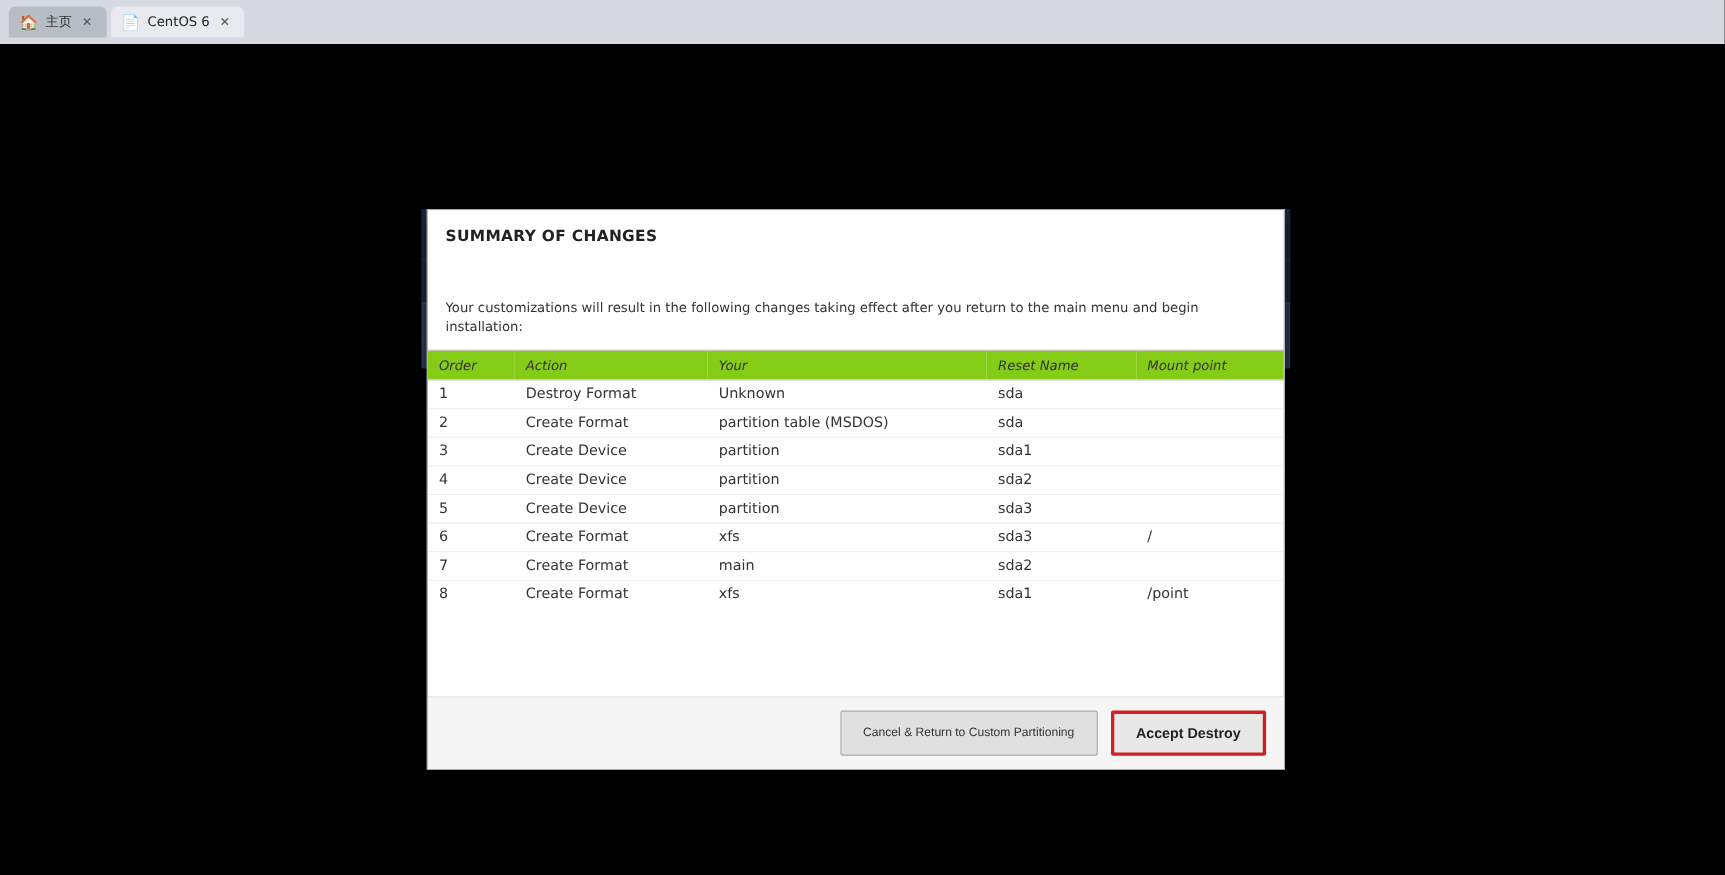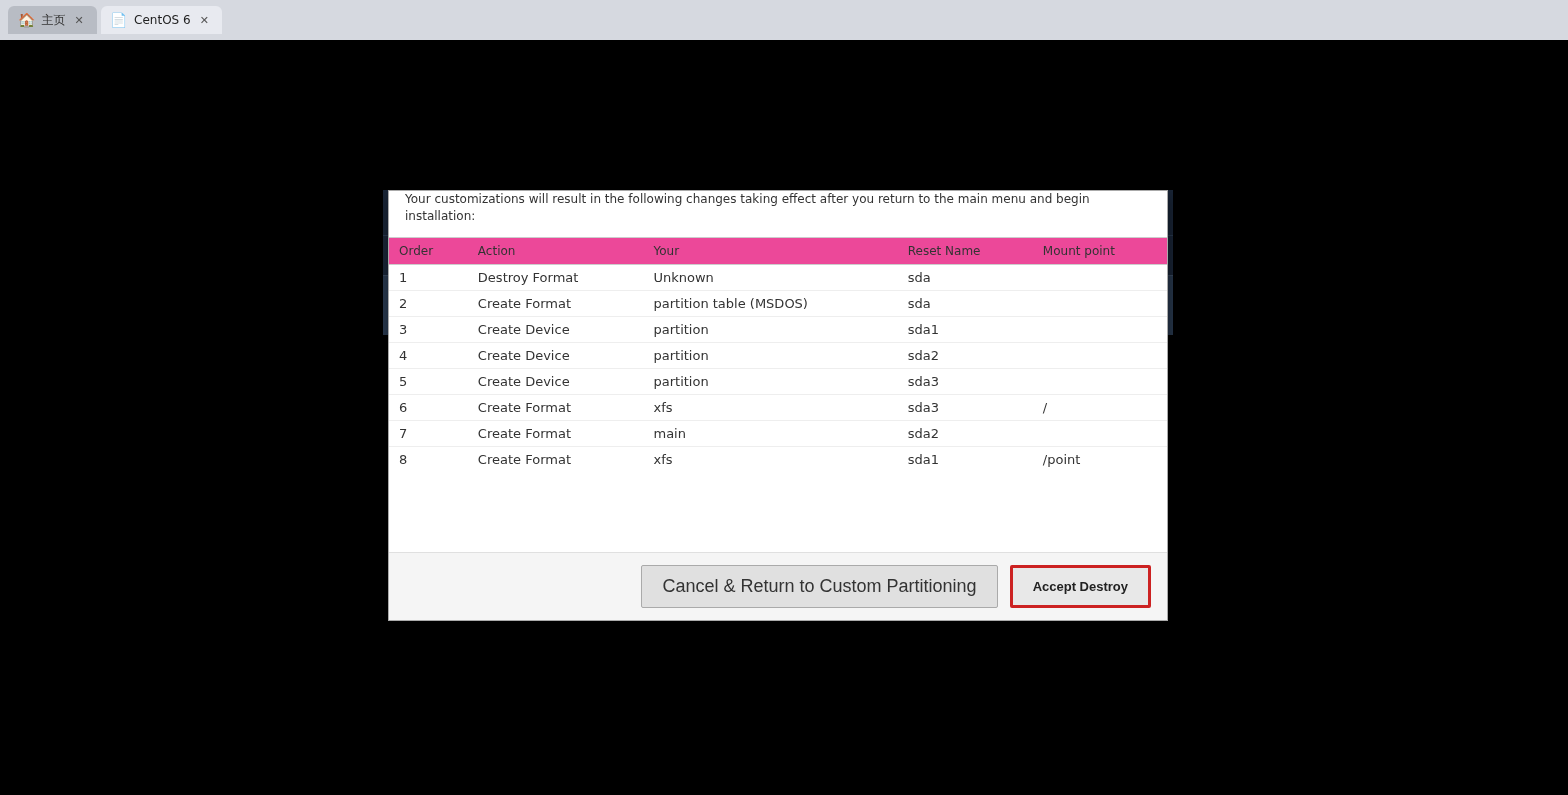--- a/index.html
+++ b/index.html
@@ -164,32 +164,34 @@
       color: #222;
       padding: 16px 16px 6px 16px;
       letter-spacing: 0.3px;
     }
 
     .dialog-desc {
       font-size: 12px;
       color: #333;
       padding: 0 20px 12px 16px;
       line-height: 1.4;
+      margin-top: 43px;
     }
 
     
     .changes-table {
       width: 100%;
       border-collapse: collapse;
       font-size: 13px;
     }
     .changes-table thead tr {
-      background: #ec4899;
+      background: #84cc16;
       border-top: 1px solid #ccc;
       border-bottom: 1px solid #ccc;
+      font-style: italic;
     }
     .changes-table thead th {
       text-align: left;
       padding: 6px 10px;
       font-weight: normal;
       color: #333;
       font-size: 12px;
     }
     .changes-table tbody tr {
       border-bottom: 1px solid #eee;
@@ -219,21 +221,21 @@
       justify-content: flex-end;
       gap: 12px;
       padding: 12px 16px;
       border-top: 1px solid #e0e0e0;
       background: #f5f5f5;
     }
     .cancel-button {
       background: #e0e0e0;
       border: 1px solid #aaa;
       padding: 10px 20px;
-      font-size: 18px;
+      font-size: 11px;
       cursor: pointer;
       border-radius: 2px;
       color: #333;
     }
     .accept-button {
       background: #e8e8e8;
       border: 3px solid #cc2222;
       padding: 10px 20px;
       font-size: 13px;
       cursor: pointer;
@@ -347,20 +349,21 @@
     </div>
 
     <div class="partition-bg">
       <span class="partition-arrow">▼</span>
       <span class="partition-item">New CentOS 7 Installation</span>
       <span class="partition-sda3">sda3</span>
     </div>
 
     <div class="summary-dialog">
 
+      <div class="dialog-title">SUMMARY OF CHANGES</div>
       <div class="dialog-desc">Your customizations will result in the following changes taking effect after you return to the main menu and begin installation:</div>
 
       <table class="changes-table">
         <thead>
           <tr>
             <th>Order</th>
             <th>Action</th>
             <th>Your</th>
             <th>Reset Name</th>
             <th>Mount point</th>

